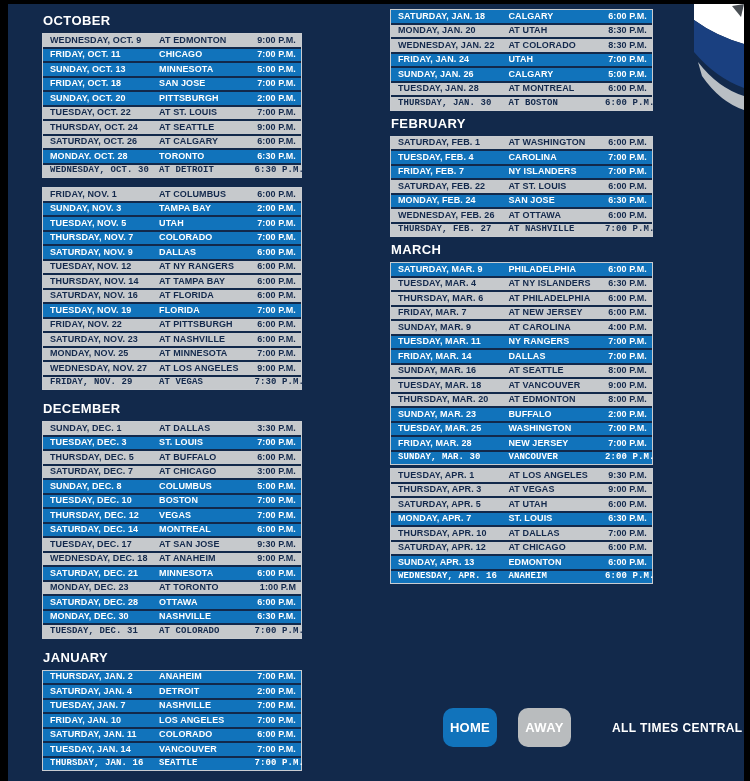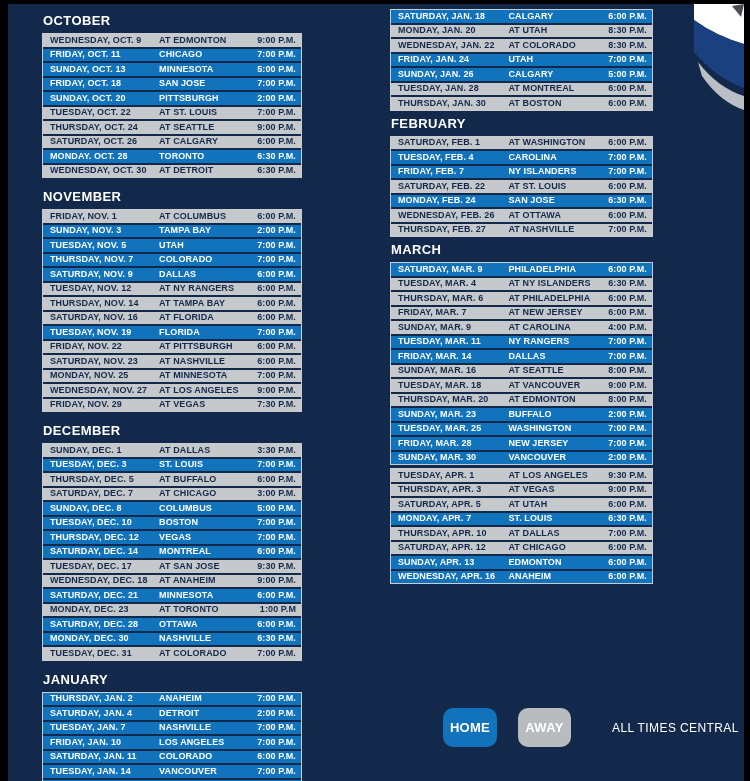--- a/index.html
+++ b/index.html
@@ -25,38 +25,38 @@
   .month-table{border:1px solid var(--table-border,#c9ccd0);}
   .col-left  .month-table{margin-bottom:9px;}
   .col-right .month-table{margin-bottom:3px;}
 
   .game-row{
     display:grid;grid-template-columns:45% 37% 18%;
     align-items:center;height:12.5px;margin-bottom:2px;
     font-size:9px;font-weight:bold;line-height:1;letter-spacing:.1px;
     white-space:nowrap;
   }
-  .game-row:last-child{margin-bottom:0;}
+  .game-row:last-child{margin-bottom:0;font-family:Liberation Mono, monospace;}
   .game-row.home{background:var(--home-row,#1173bb);color:#fff;}
   .game-row.away{background:var(--away-row,#c6c9cc);color:var(--away-text,#13294c);}
   .c-date{padding-left:7px;}
   .c-opp{}
   .c-time{text-align:right;padding-right:5px;}
 
   .legend-swatch{
     position:absolute;top:704px;width:54px;height:39px;
     display:flex;align-items:center;justify-content:center;
     font-size:13px;font-weight:bold;letter-spacing:.3px;color:#fff;border-radius:10px;
   }
   .legend-home{left:435px;background:var(--home-row,#1173bb);}
   .legend-away{left:510px;width:53px;background:var(--away-swatch,#b9bcbe);}
   .legend-note{
     position:absolute;left:604px;top:704px;height:39px;
     display:flex;align-items:center;
-    font-size:12px;font-weight:normal;letter-spacing:.4px;color:#fff;
+    font-size:12px;font-weight:bold;letter-spacing:.4px;color:#fff;
   }
   .corner-graphic{position:absolute;right:0;top:0;width:56px;height:118px;}
 </style>
 </head>
 <body>
 
 <div class="page">
 
   <svg class="corner-graphic" viewBox="0 0 56 118" aria-hidden="true">
     <path d="M6 0 H56 V40 Q28 32 6 16 Z" fill="#ffffff"></path>
@@ -115,21 +115,20 @@
             <span class="c-time">6:30 P.M.</span>
           </div>
           <div class="game-row away">
             <span class="c-date">WEDNESDAY, OCT. 30</span>
             <span class="c-opp">AT DETROIT</span>
             <span class="c-time">6:30 P.M.</span>
           </div>
         </div>
       </section>
       <section>
-        <h2 class="month-title">NOVEMBER</h2>
         <div class="month-table">
           <div class="game-row away">
             <span class="c-date">FRIDAY, NOV. 1</span>
             <span class="c-opp">AT COLUMBUS</span>
             <span class="c-time">6:00 P.M.</span>
           </div>
           <div class="game-row home">
             <span class="c-date">SUNDAY, NOV. 3</span>
             <span class="c-opp">TAMPA BAY</span>
             <span class="c-time">2:00 P.M.</span>

